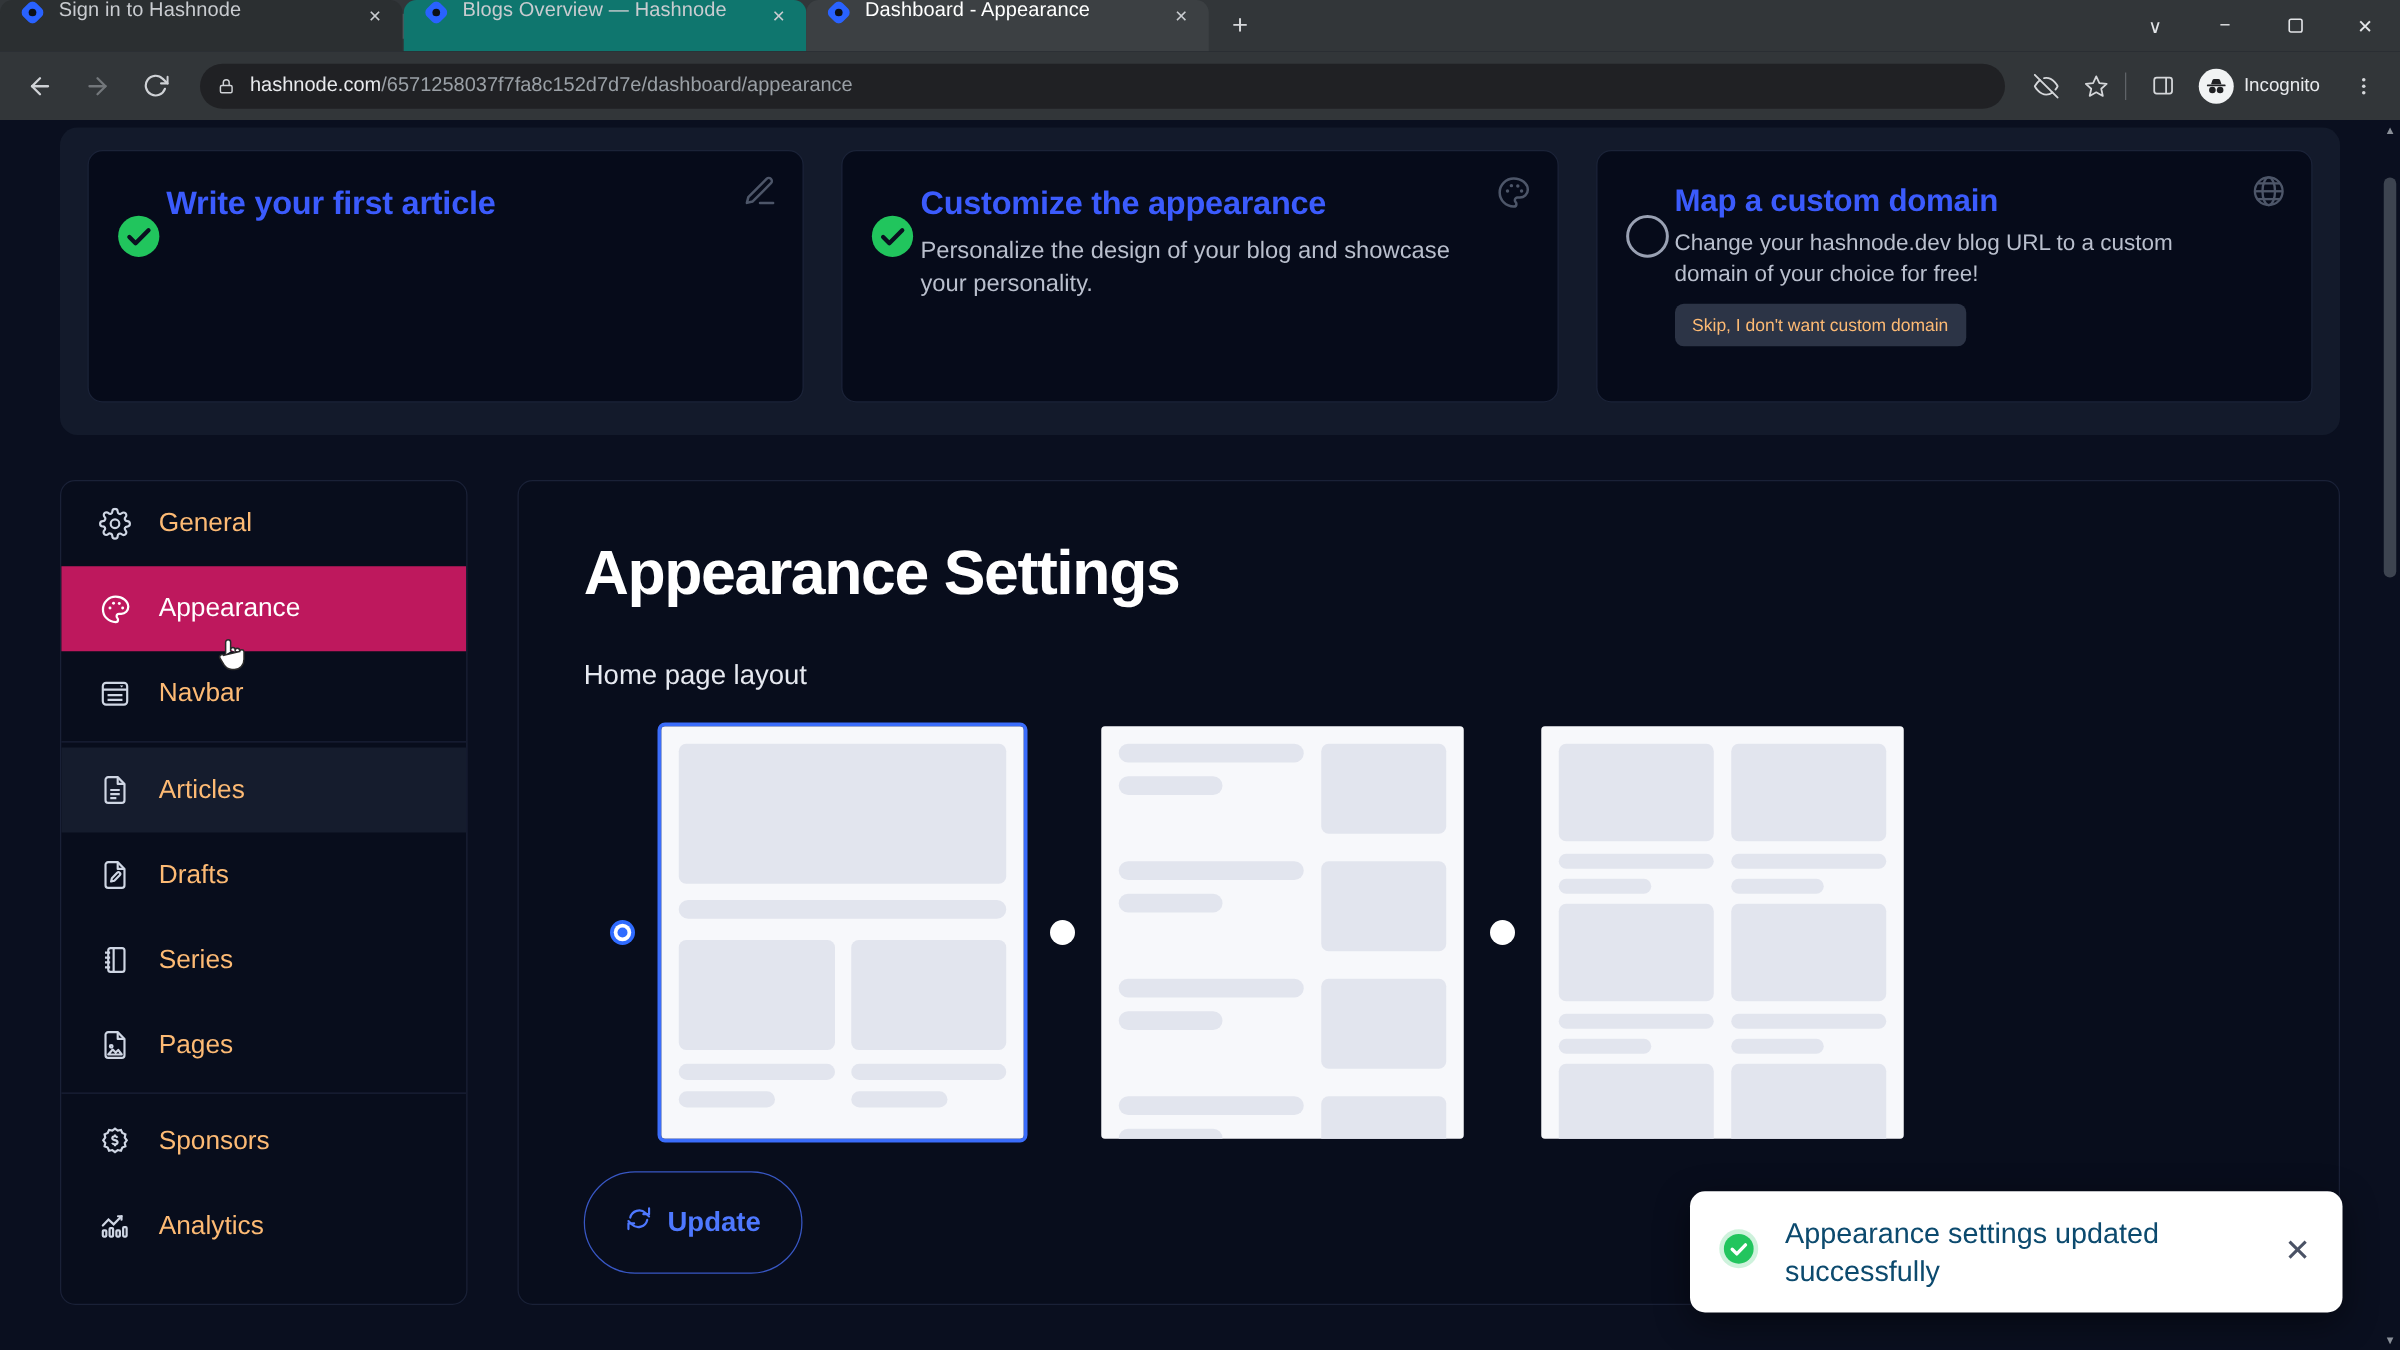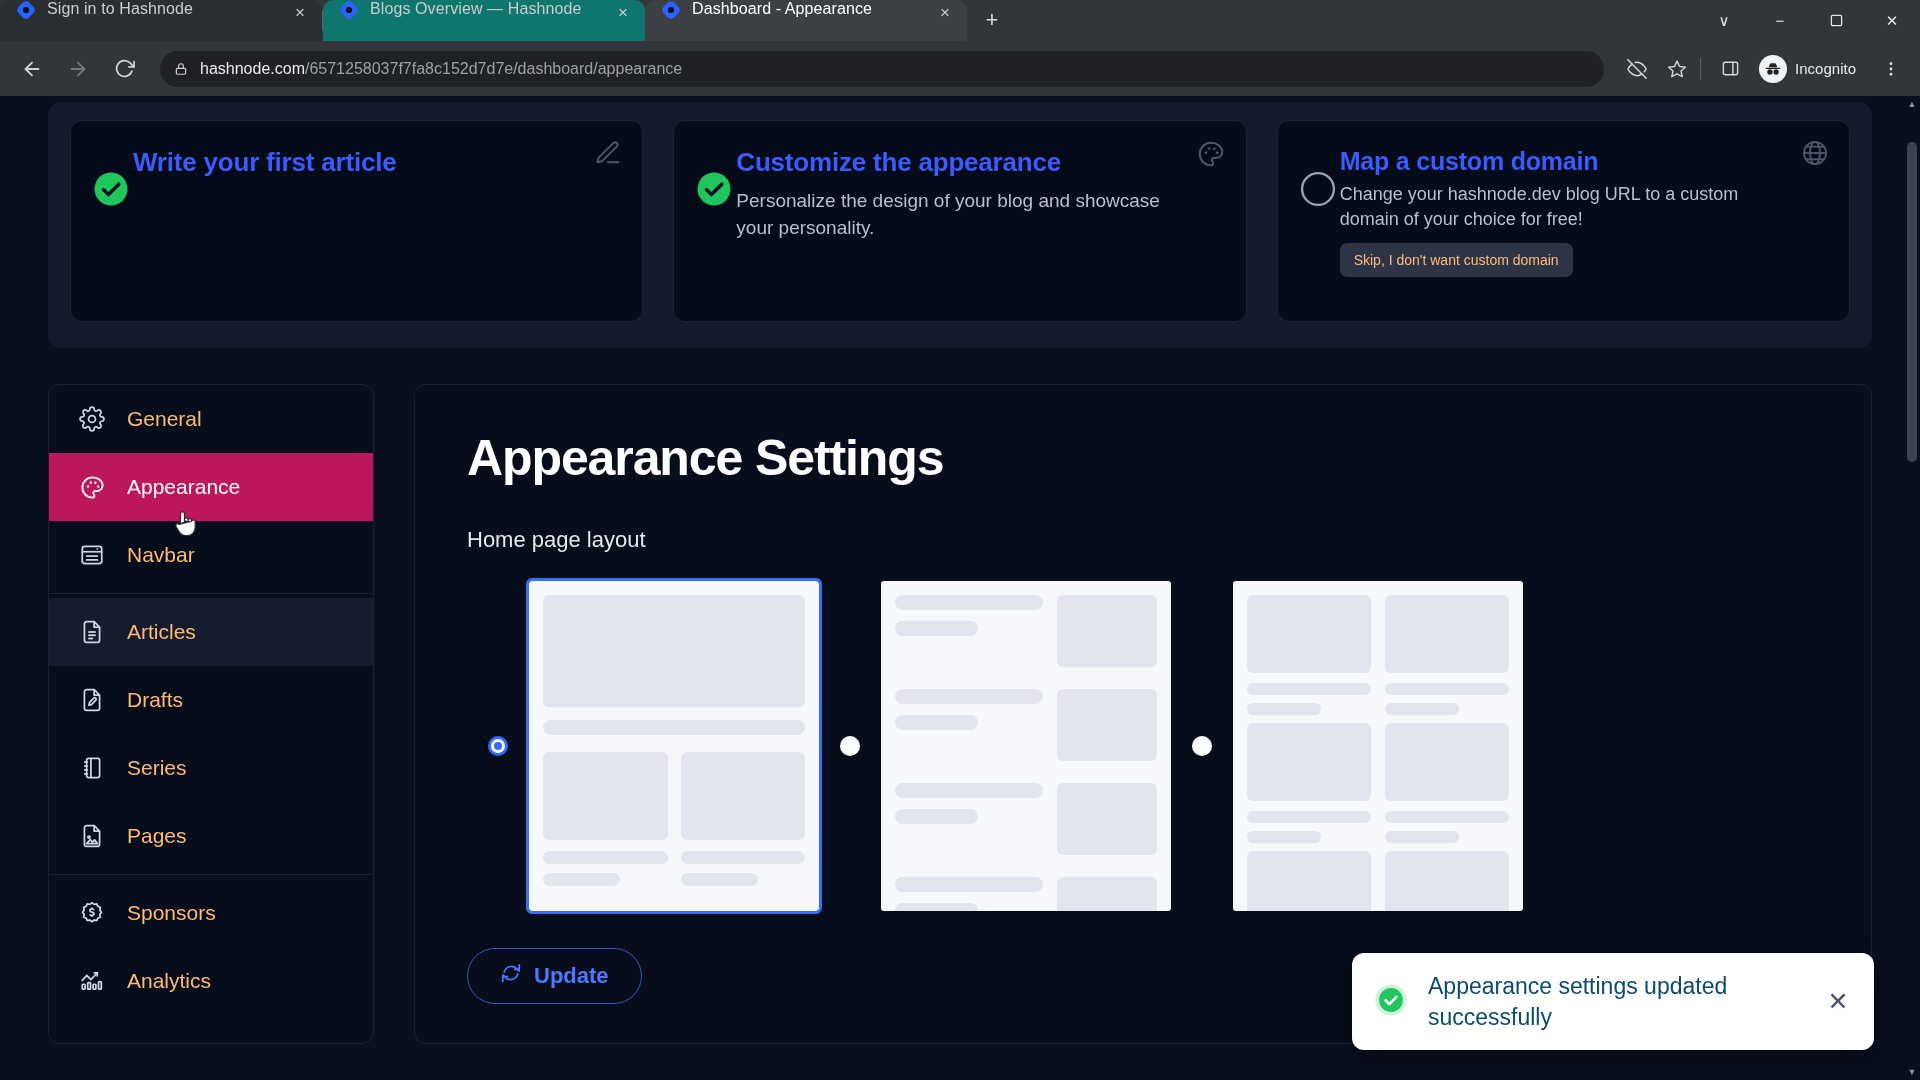--- a/index.html
+++ b/index.html
@@ -229,26 +229,26 @@
   .l2-thumb { width: 100px; height: 72px; flex: 0 0 100px; }
 
   
   .l3-grid { display: flex; gap: 14px; }
   .l3-col { flex: 1 1 0; }
   .l3-card { height: 78px; margin-bottom: 10px; }
   .l3-line { height: 12px; margin-bottom: 8px; }
   .l3-line.short { width: 60%; }
 
   #update-btn {
-    margin-top: 37px; margin-left: 0;
+    margin-top: 26px; margin-left: 0;
     display: inline-flex; align-items: center; gap: 12px;
     border: 1px solid #3857c4; border-radius: 999px;
     background: transparent; color: #4e78ff;
     font-size: 22px; font-weight: 600;
-    padding: 13px 32px; cursor: pointer;
+    padding: 26px 32px; cursor: pointer;
     font-family: inherit;
   }
 
   
   #toast {
     position: absolute; right: 46px; bottom: 30px;
     width: 522px; min-height: 92px;
     background: #ffffff; border-radius: 12px;
     box-shadow: 0 8px 28px rgba(0,0,0,.45);
     display: flex; align-items: center; gap: 20px;

